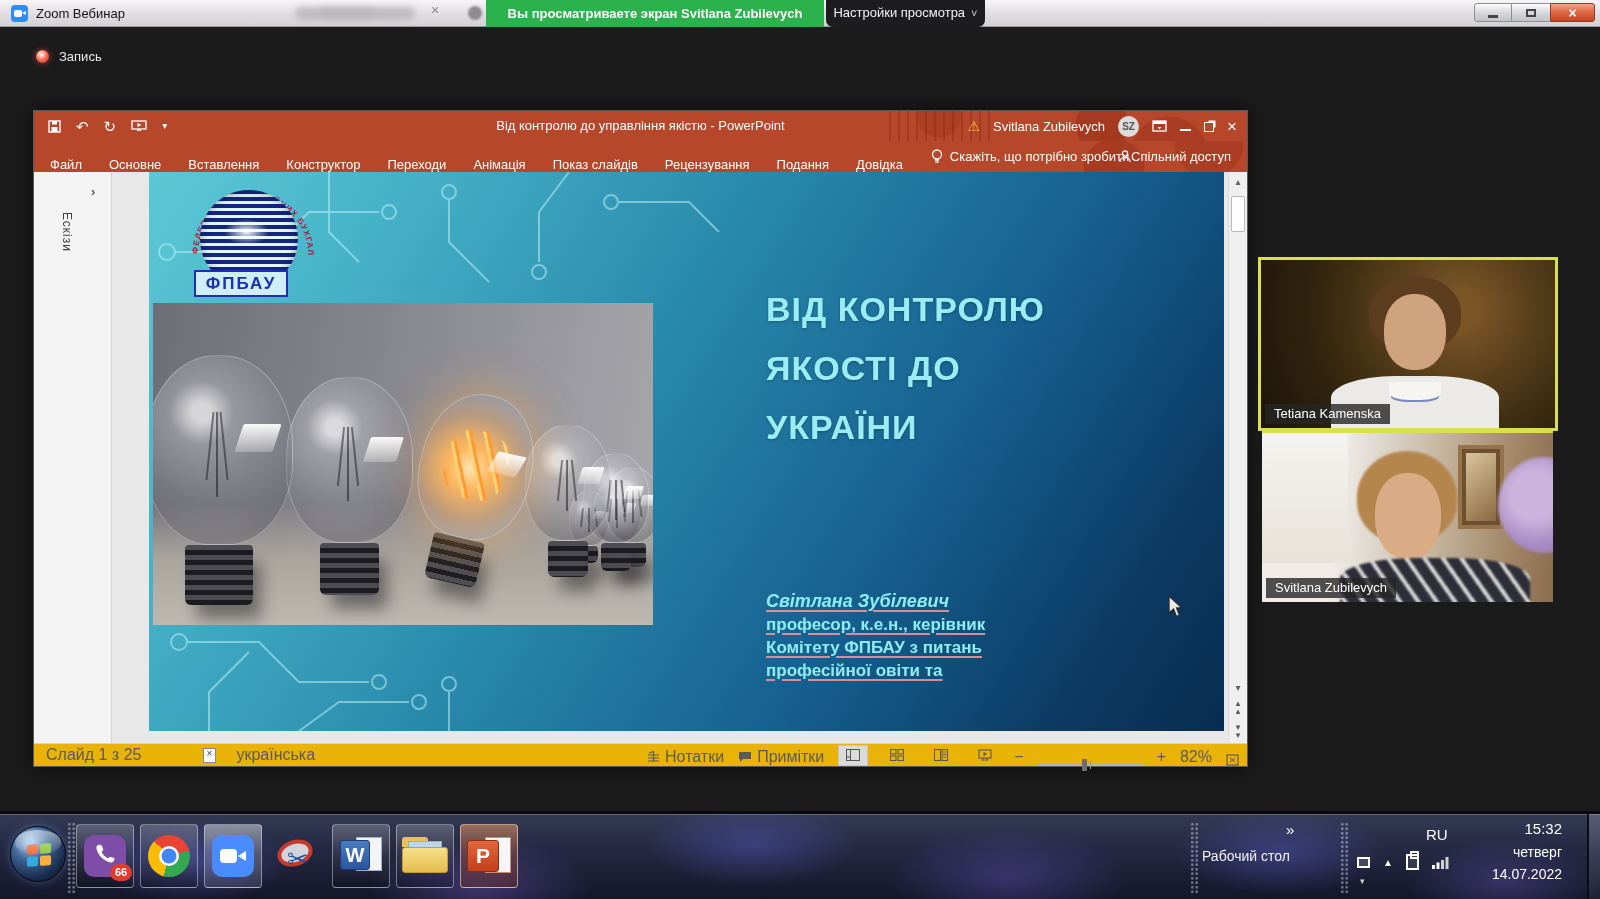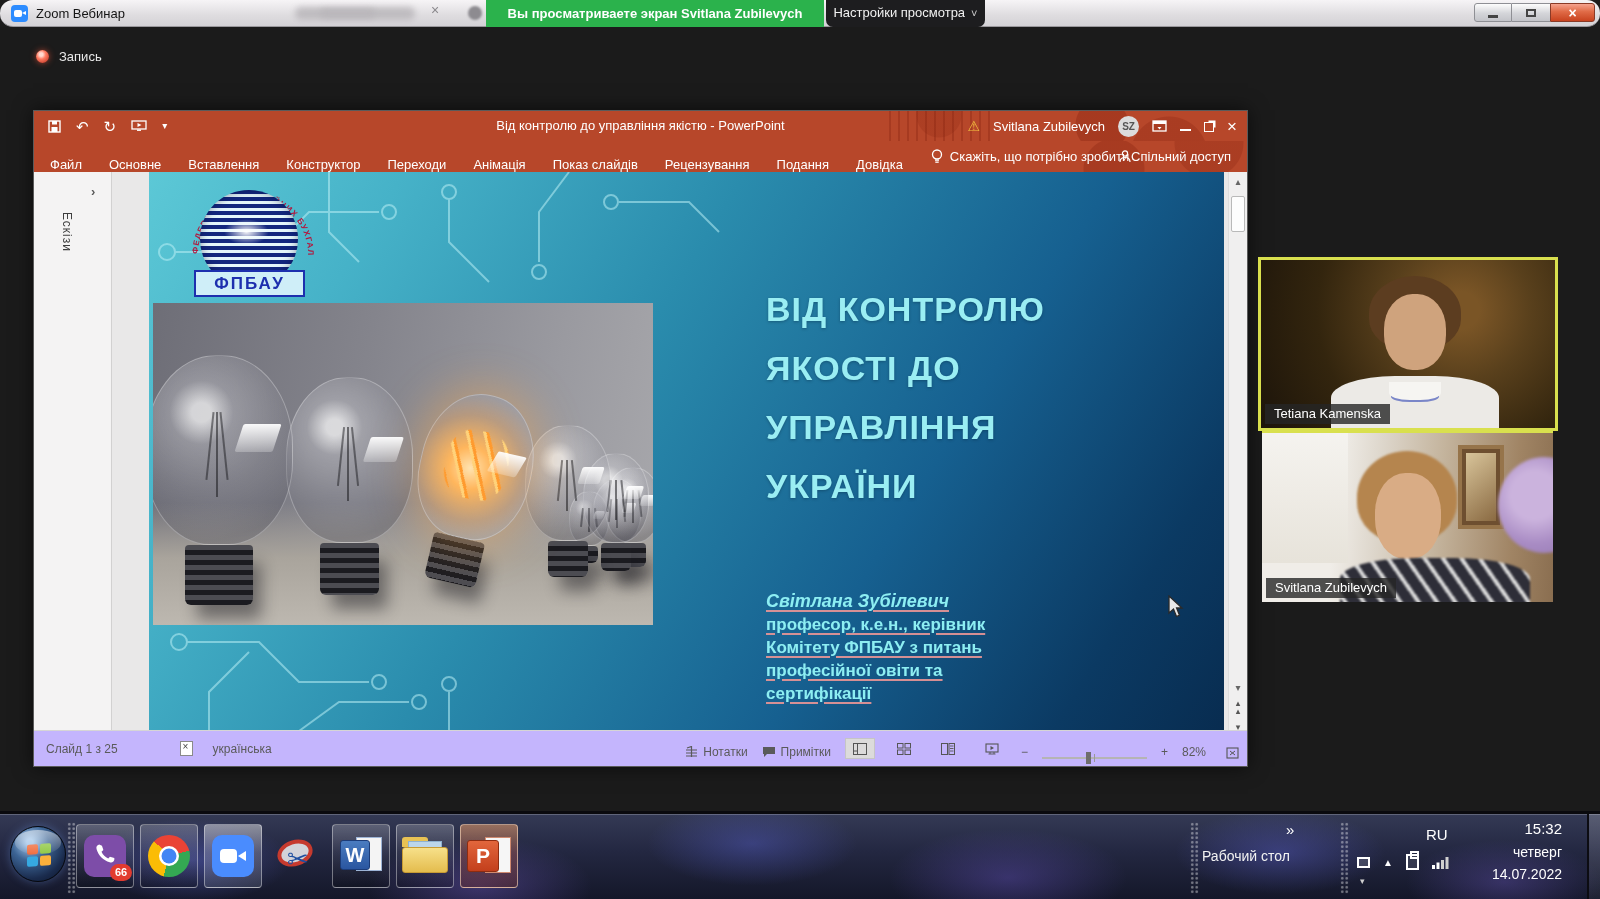--- a/index.html
+++ b/index.html
@@ -2,21 +2,21 @@
 <html><head>
 <meta charset="utf-8">
 <style>
   * { margin:0; padding:0; box-sizing:border-box; }
   html,body { width:1600px; height:899px; overflow:hidden; background:#000; }
   body { font-family:"Liberation Sans", sans-serif; }
   .screen { position:relative; width:1600px; height:899px; overflow:hidden; background:#1c1c1c; }
 
   
   .zoom-titlebar { position:absolute; left:0; top:0; width:1600px; height:27px;
-    background:linear-gradient(#f6f4f6,#dedcdf 60%,#d4d2d6); border-bottom:1px solid #9a989c; z-index:40;border-radius:13px; }
+    background:linear-gradient(#f6f4f6,#dedcdf 60%,#d4d2d6); border-bottom:1px solid #9a989c; z-index:40; }
   .zoom-app-icon { position:absolute; left:11px; top:5px; width:17px; height:17px; background:#2d8cff; border-radius:4px; }
   .zoom-app-icon .cam-body { position:absolute; left:3px; top:5px; width:8px; height:7px; background:#fff; border-radius:2px; }
   .zoom-app-icon .cam-lens { position:absolute; left:11px; top:6px; width:0; height:0;
     border-top:2.5px solid transparent; border-bottom:2.5px solid transparent; border-right:4px solid #fff; }
   .zoom-title { position:absolute; left:36px; top:0; height:27px; line-height:27px; font-size:13px; color:#151515; }
   .blur-tab { position:absolute; top:7px; height:13px; background:#b9b6ba; border-radius:6px; filter:blur(3px); opacity:.85; }
   .tab-close { position:absolute; left:431px; top:2px; font-size:14px; color:#8a888c; }
   .tab-avatar { position:absolute; left:468px; top:6px; width:14px; height:14px; border-radius:50%; background:#8d8b90; filter:blur(1px); }
   .share-banner { position:absolute; left:486px; top:0; width:338px; height:27px; background:#2bb24c;
     color:#fff; font-size:13px; font-weight:bold; text-align:center; line-height:27px; z-index:41; }
@@ -84,21 +84,21 @@
     background:linear-gradient(122deg, #5cc8d6 0%, #46b2c8 18%, #2a8cad 42%, #166090 68%, #0b3a63 88%, #082c50 100%); }
   .circuit { position:absolute; left:0; top:0; pointer-events:none; }
 
   .fpbau-logo { position:absolute; left:45px; top:18px; width:118px; height:116px; }
   .globe { position:absolute; left:6px; top:0; width:98px; height:98px; border-radius:50%;
     background:repeating-linear-gradient(#13277e 0 4px, #e4f6fb 4px 7px);
     box-shadow:inset 0 0 10px rgba(0,0,40,.4); }
   .globe::after { content:""; position:absolute; left:24%; top:30%; width:46%; height:26%;
     background:radial-gradient(ellipse, rgba(255,255,255,.95), rgba(255,255,255,0) 70%); border-radius:50%; }
   .logo-arc { position:absolute; left:-12px; top:-14px; }
-  .logo-label { position:absolute; left:0; top:80px; width:111px; height:27px; background:#cfeef8;
+  .logo-label { position:absolute; left:0; top:80px; width:94px; height:27px; background:#cfeef8;
     border:2px solid #1d2fae; color:#1d2fae; font-weight:bold; font-size:17px; letter-spacing:2px;
     text-align:center; line-height:23px; }
 
   
   .bulbs { position:absolute; left:4px; top:131px; width:500px; height:322px; overflow:hidden;
     background:linear-gradient(100deg, #6e6e77 0%, #84848c 40%, #9a9aa0 75%, #a8a8ac 100%); }
   .bulbs::after { content:""; position:absolute; left:0; bottom:0; width:100%; height:38%;
     background:linear-gradient(rgba(150,146,140,0), #a9a49c 45%, #bdb8b0 100%); }
   .bulb { position:absolute; display:flex; flex-direction:column; align-items:center; }
   .bulb .glass { position:relative; width:100%; flex:1; border-radius:48% 48% 44% 44%;
@@ -126,22 +126,22 @@
     text-decoration-color:rgba(235,150,150,.9); text-underline-offset:3px; }
   .slide-author .name { font-style:italic; font-weight:bold; font-size:18px; }
 
   
   .v-scroll { position:absolute; right:0; top:0; width:19px; height:100%; background:#f0efef; border-left:1px solid #ddd; }
   .v-scroll .arr { position:absolute; left:0; width:100%; text-align:center; font-size:10px; color:#666; }
   .v-scroll .thumb { position:absolute; left:2px; top:24px; width:14px; height:36px; background:#fdfdfd; border:1px solid #b9b9b9; border-radius:2px; }
   .v-scroll .nav { position:absolute; left:0; width:100%; text-align:center; font-size:9px; color:#555; line-height:8px; }
 
   
-  .ppt-status { position:absolute; left:0; bottom:0; width:100%; height:36px; background:#c4b5fd;
-    border-top:1px solid #d6d5d5; color:#5a5a5a; font-size:12px; display:flex; align-items:center; }
+  .ppt-status { position:absolute; left:0; bottom:0; width:100%; height:23px; background:#eab308;
+    border-top:1px solid #d6d5d5; color:#5a5a5a; font-size:16px; display:flex; align-items:center; }
   .st-slide { margin-left:12px; }
   .st-spell { margin-left:62px; position:relative; width:13px; height:15px; background:#fff; border:1px solid #8a8a8a; }
   .st-spell::after { content:"×"; position:absolute; left:2px; top:-1px; font-size:10px; color:#444; }
   .st-lang { margin-left:20px; }
   .st-right { position:absolute; right:8px; display:flex; align-items:flex-end; gap:14px; }
   .st-item { display:flex; align-items:center; gap:5px; }
   .view-btn { width:30px; height:21px; display:flex; align-items:center; justify-content:center; }
   .view-btn.active { background:#dcdbdb; border:1px solid #c6c5c5; }
   .zoom-track { position:relative; width:105px; height:2px; background:#b5b4b4; }
   .zoom-track .mid { position:absolute; left:50%; top:-3px; width:1px; height:8px; background:#9a9999; }
@@ -452,30 +452,28 @@
                 <div class="glass">
                   <div class="stem"></div>
                 </div>
                 <div class="cap"></div>
               </div>
           </div>
 
           <div class="slide-title">
             <div>ВІД КОНТРОЛЮ</div>
             <div>ЯКОСТІ ДО</div>
-            <div>УПРАВЛІННЯ</div>
             <div>УКРАЇНИ</div>
           </div>
 
           <div class="slide-author">
             <div class="name">Світлана Зубілевич</div>
             <div class="line">професор, к.е.н., керівник</div>
             <div class="line">Комітету ФПБАУ з питань</div>
             <div class="line">професійної овіти  та</div>
-            <div class="line">сертифікації</div>
           </div>
         </div>
 
         <div class="v-scroll">
           <span class="arr" style="top:4px;">▴</span>
           <div class="thumb"></div>
           <span class="arr" style="bottom:52px;">▾</span>
           <span class="nav" style="bottom:30px;"><span>▴</span><br><span>▴</span></span>
           <span class="nav" style="bottom:6px;"><span>▾</span><br><span>▾</span></span>
         </div>

